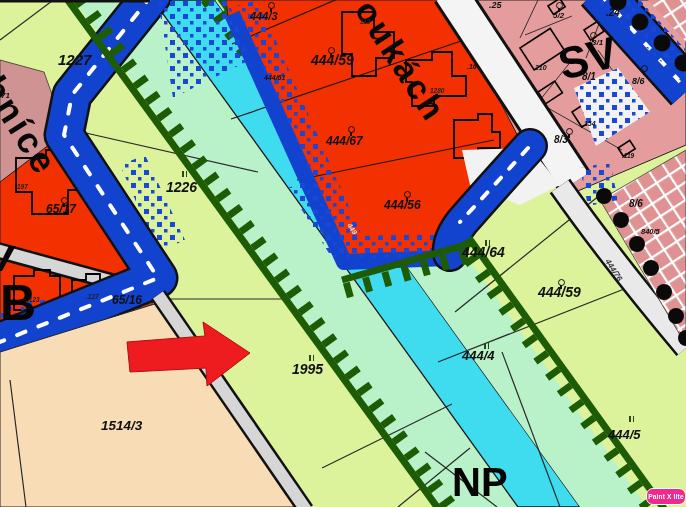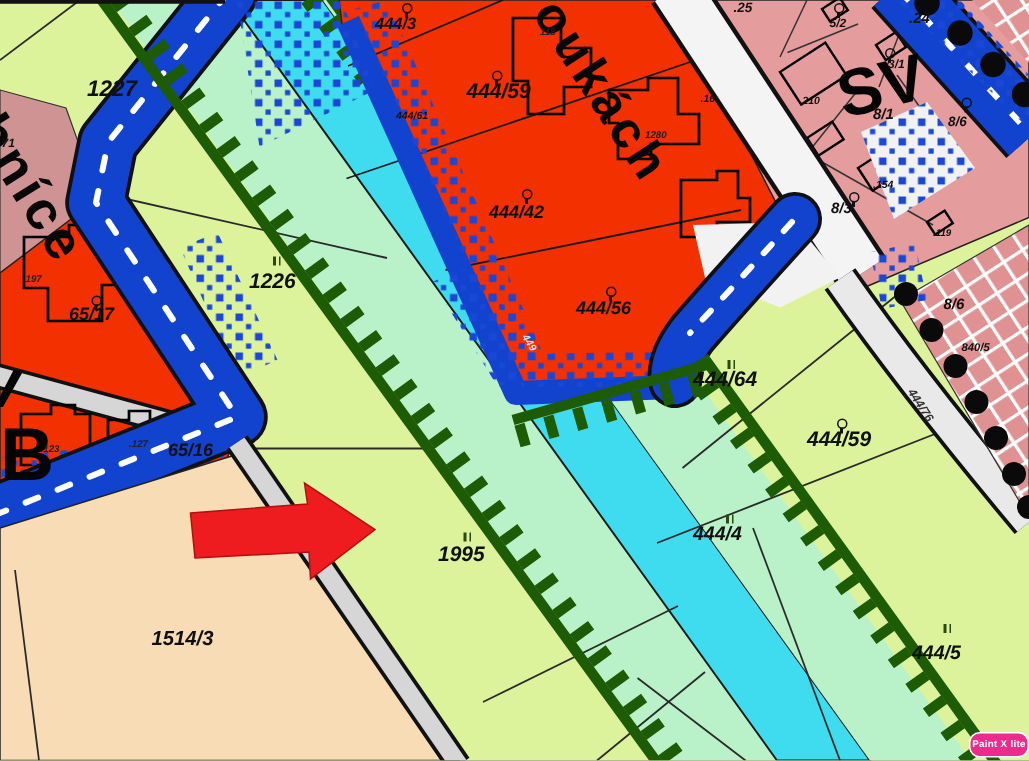--- a/index.html
+++ b/index.html
@@ -192,34 +192,35 @@
 
   <rect x="0" y="0" width="150" height="2.5" fill="#111"></rect>
 </svg>
 
 <div id="labels">
 
   <span class="street" style="left:6px;top:70px;font-size:36px;transform:rotate(58deg)">bníce</span>
   <span class="street" style="left:378px;top:-6px;font-size:34px;transform:rotate(57deg)">oukách</span>
 
   <span class="zone" style="left:554px;top:44px;font-size:44px;transform:rotate(-14deg)">SV</span>
+  <span class="zone" style="left:452px;top:462px;font-size:40px">NP</span>
   <span class="zone" style="left:0px;top:278px;font-size:50px">B</span>
   <span class="zone" style="left:-12px;top:232px;font-size:46px;font-style:italic">v</span>
 
   <span class="lbl" style="left:58px;top:52px;font-size:15px">1227</span>
   <span class="lbl" style="left:166px;top:180px;font-size:14px">1226</span>
   <span class="lbl" style="left:292px;top:362px;font-size:14px">1995</span>
   <span class="lbl" style="left:101px;top:419px;font-size:13.5px">1514/3</span>
   <span class="lbl" style="left:46px;top:203px;font-size:12px">65/17</span>
   <span class="lbl" style="left:112px;top:294px;font-size:12px">65/16</span>
   <span class="lbl" style="left:1px;top:92px;font-size:8px">71</span>
   <span class="lbl" style="left:250px;top:11px;font-size:11px">444/3</span>
   <span class="lbl" style="left:311px;top:53px;font-size:14px">444/59</span>
   <span class="lbl" style="left:264px;top:74px;font-size:7px">444/61</span>
-  <span class="lbl" style="left:326px;top:135px;font-size:12px">444/42</span>
+  <span class="lbl" style="left:326px;top:135px;font-size:12px">444/67</span>
   <span class="lbl" style="left:384px;top:199px;font-size:12px">444/56</span>
   <span class="lbl" style="left:462px;top:245px;font-size:14px">444/64</span>
   <span class="lbl" style="left:538px;top:285px;font-size:14px">444/59</span>
   <span class="lbl" style="left:462px;top:349px;font-size:13px">444/4</span>
   <span class="lbl" style="left:608px;top:428px;font-size:13px">444/5</span>
   <span class="lbl" style="left:610px;top:258px;font-size:8px;color:#333;transform:rotate(57deg)">444/76</span>
   <span class="lbl" style="left:352px;top:222px;font-size:7px;color:#d6e6f8;transform:rotate(57deg)">449</span>
   <span class="lbl" style="left:553px;top:12px;font-size:8px">5/2</span>
   <span class="lbl" style="left:592px;top:39px;font-size:8px">3/1</span>
   <span class="lbl" style="left:489px;top:1px;font-size:9px">.25</span>

